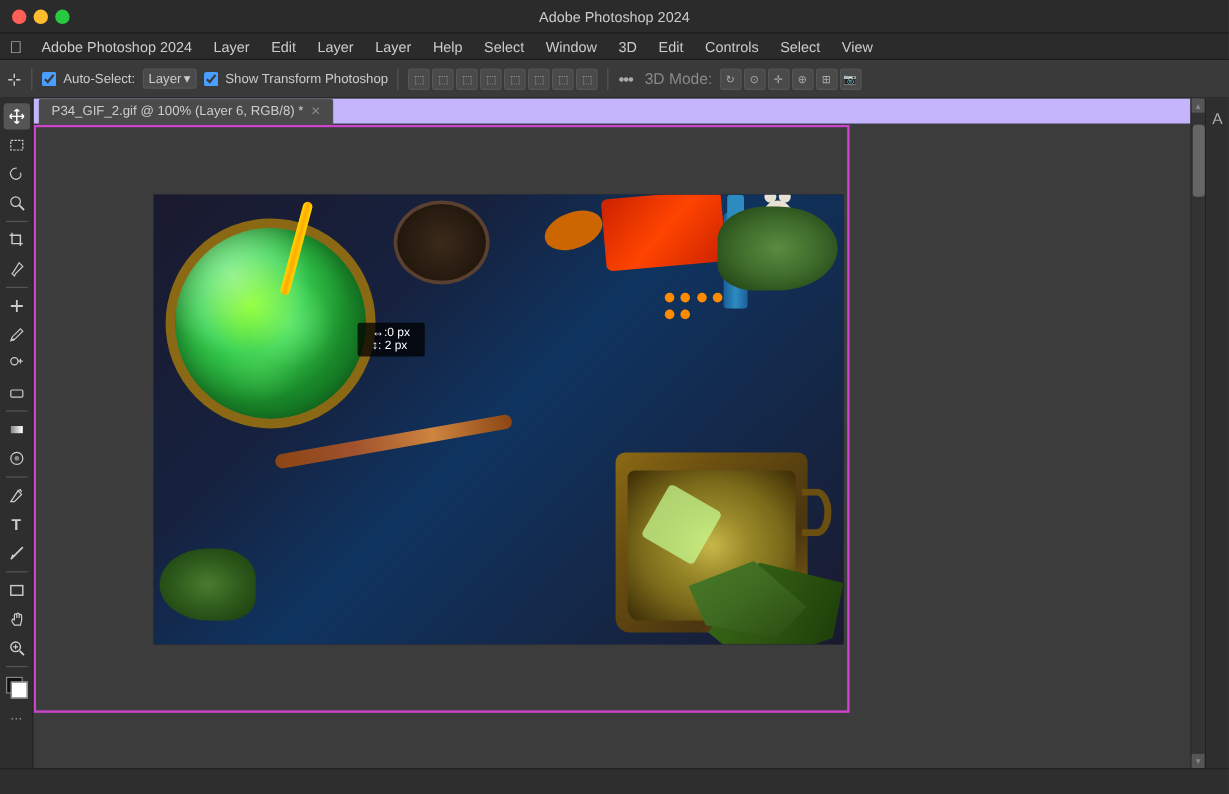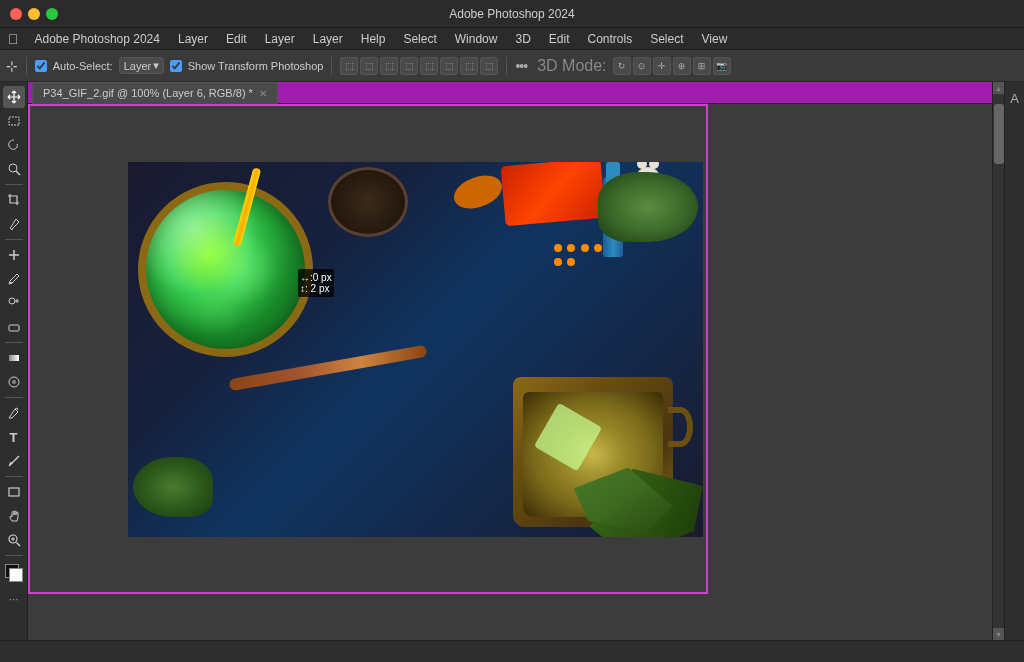--- a/index.html
+++ b/index.html
@@ -32,21 +32,21 @@
       display: flex; align-items: center; padding: 0 6px; gap: 6px;
       border-bottom: 1px solid #2a2a2a;
     }
     .opt-label { font-size: 11px; color: #ccc; }
     .opt-dropdown { background: #4a4a4a; border: 1px solid #555; color: #ccc; font-size: 11px; padding: 1px 4px; border-radius: 3px; display: flex; align-items: center; gap: 2px; cursor: pointer; }
     .opt-checkbox { width: 12px; height: 12px; accent-color: #4a9eff; }
     .opt-sep { width: 1px; height: 18px; background: #555; margin: 0 2px; }
     .align-icons { display: flex; gap: 2px; }
     .align-icon { width: 18px; height: 18px; background: #4a4a4a; border: 1px solid #555; border-radius: 2px; display: flex; align-items: center; justify-content: center; cursor: pointer; font-size: 9px; color: #aaa; }
     .opt-more { font-size: 14px; color: #aaa; cursor: pointer; letter-spacing: -1px; }
-    .opt-3d { font-size: 16px; color: #888; margin-left: 4px; }
+    .opt-3d { font-size: 13px; color: #888; margin-left: 4px; }
 
     
     #main { display: flex; height: calc(662px - 28px - 22px - 32px - 22px); }
 
     
     #toolbar {
       width: 28px; background: #2e2e2e; border-right: 1px solid #222;
       display: flex; flex-direction: column; align-items: center;
       padding: 4px 0; gap: 2px; overflow: hidden;
     }
@@ -57,21 +57,21 @@
     .tool-btn.active { background: #555; }
     .tool-sep { width: 18px; height: 1px; background: #555; margin: 2px 0; }
 
     
     #canvas-area {
       flex: 1; background: #3c3c3c; position: relative; overflow: hidden;
     }
 
     
     #tabbar {
-      height: 22px; background: #a21caf; display: flex; align-items: center;
+      height: 22px; background: #c4b5fd; display: flex; align-items: center;
       border-bottom: 1px solid #222; padding-left: 4px;
     }
     .tab {
       height: 22px; background: #4a4a4a; border: 1px solid #555; border-bottom: none;
       padding: 0 10px; font-size: 11px; color: #ccc; display: flex; align-items: center;
       gap: 6px; cursor: pointer; border-radius: 3px 3px 0 0;
     }
     .tab-close { font-size: 10px; color: #888; cursor: pointer; }
 
     
@@ -229,21 +229,21 @@
       position: absolute; top: 5px; left: 200px;
       width: 80px; height: 70px;
       background: radial-gradient(circle, #3a2a1a 0%, #1a1008 100%);
       border-radius: 50%;
       border: 3px solid #5a4030;
     }
     
     #move-tooltip {
       position: absolute; top: 165px; left: 270px;
       background: rgba(0,0,0,0.75); color: #fff;
-      font-size: 10px; padding: 3px 2px; border-radius: 2px;
+      font-size: 10px; padding: 3px 12px; border-radius: 2px;
       z-index: 20; white-space: nowrap;
     }
 
     
     #right-scrollbar {
       width: 12px; background: #333; border-left: 1px solid #222;
       display: flex; flex-direction: column; align-items: center;
     }
     .scroll-btn { width: 12px; height: 12px; background: #555; display: flex; align-items: center; justify-content: center; font-size: 8px; color: #888; cursor: pointer; }
     .scroll-track { flex: 1; background: #333; width: 100%; position: relative; }

